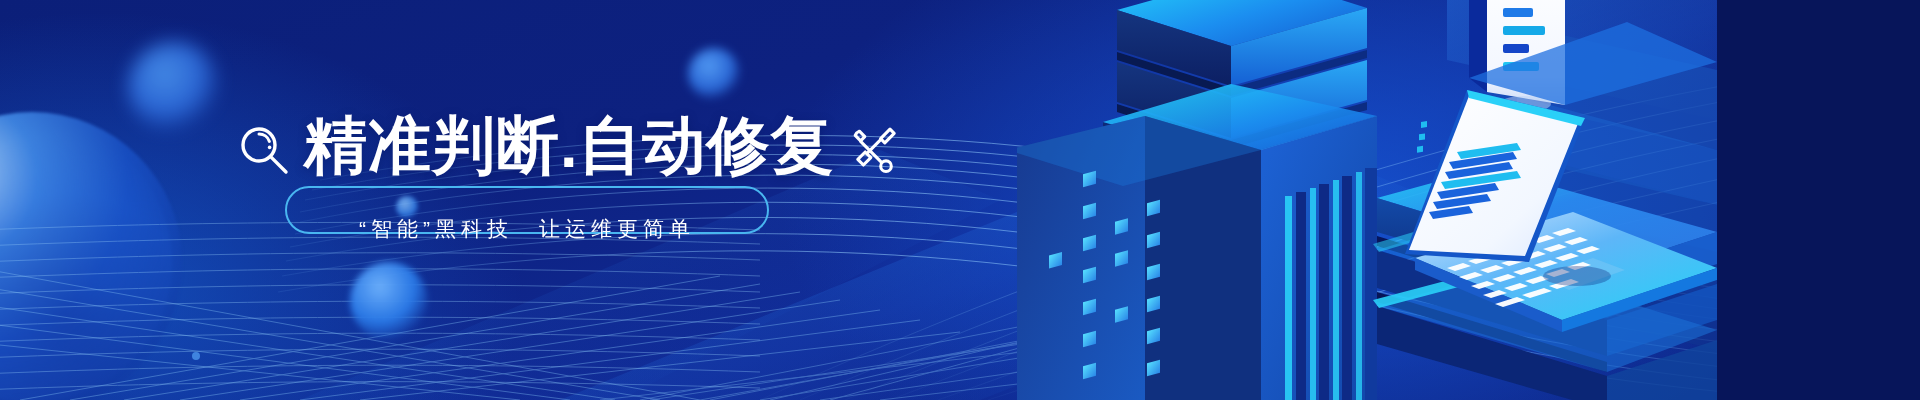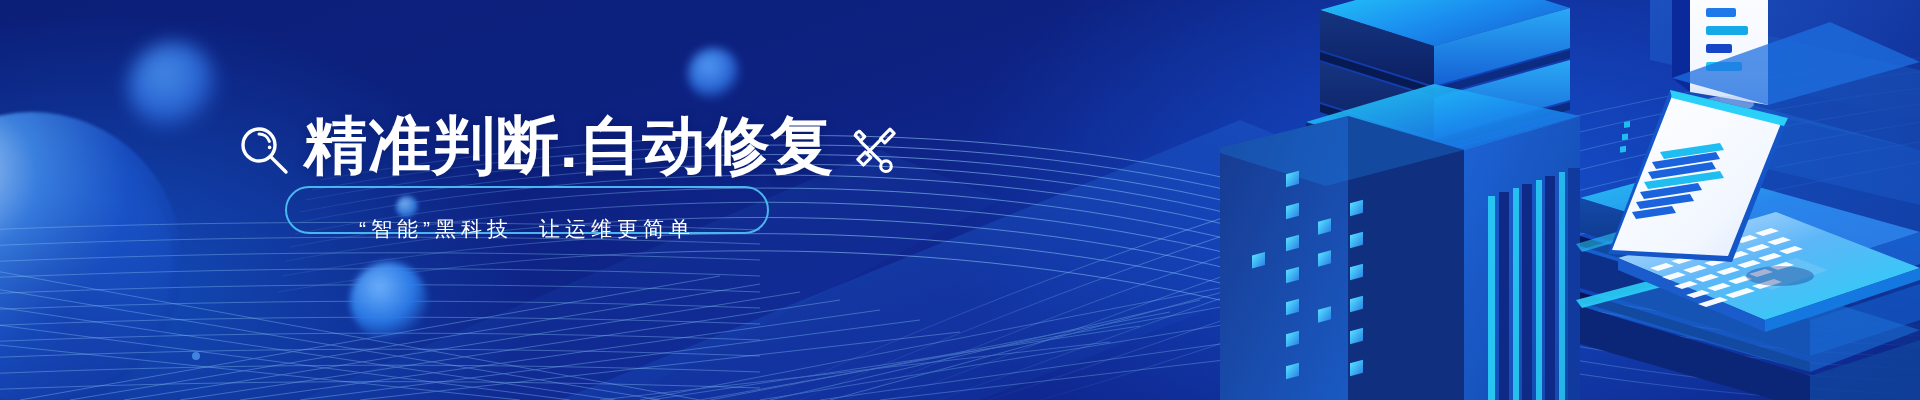--- a/index.html
+++ b/index.html
@@ -1,20 +1,20 @@
 <!DOCTYPE html>
 <html><head>
 <meta charset="utf-8">
 <style>
   html,body{margin:0;padding:0;background:#07155a;}
   body{font-family:"Liberation Sans","DejaVu Sans",sans-serif;}
 
   #banner{
     position:relative;
-    width:1920px;height:400px;
+    width:1717px;height:400px;
     overflow:hidden;
     background:
       radial-gradient(ellipse 900px 520px at 78% 52%, rgba(22,86,214,.85) 0%, rgba(13,40,150,.0) 62%),
       radial-gradient(ellipse 700px 460px at 6% 72%, rgba(24,112,232,.55) 0%, rgba(10,33,140,0) 60%),
       linear-gradient(160deg,#0b1f79 0%,#0d2180 35%,#102a96 62%,#0c1f7c 100%);
   }
 
   
   .glow{position:absolute;border-radius:50%;pointer-events:none;}
   .glow.g1{left:128px;top:42px;width:92px;height:92px;

